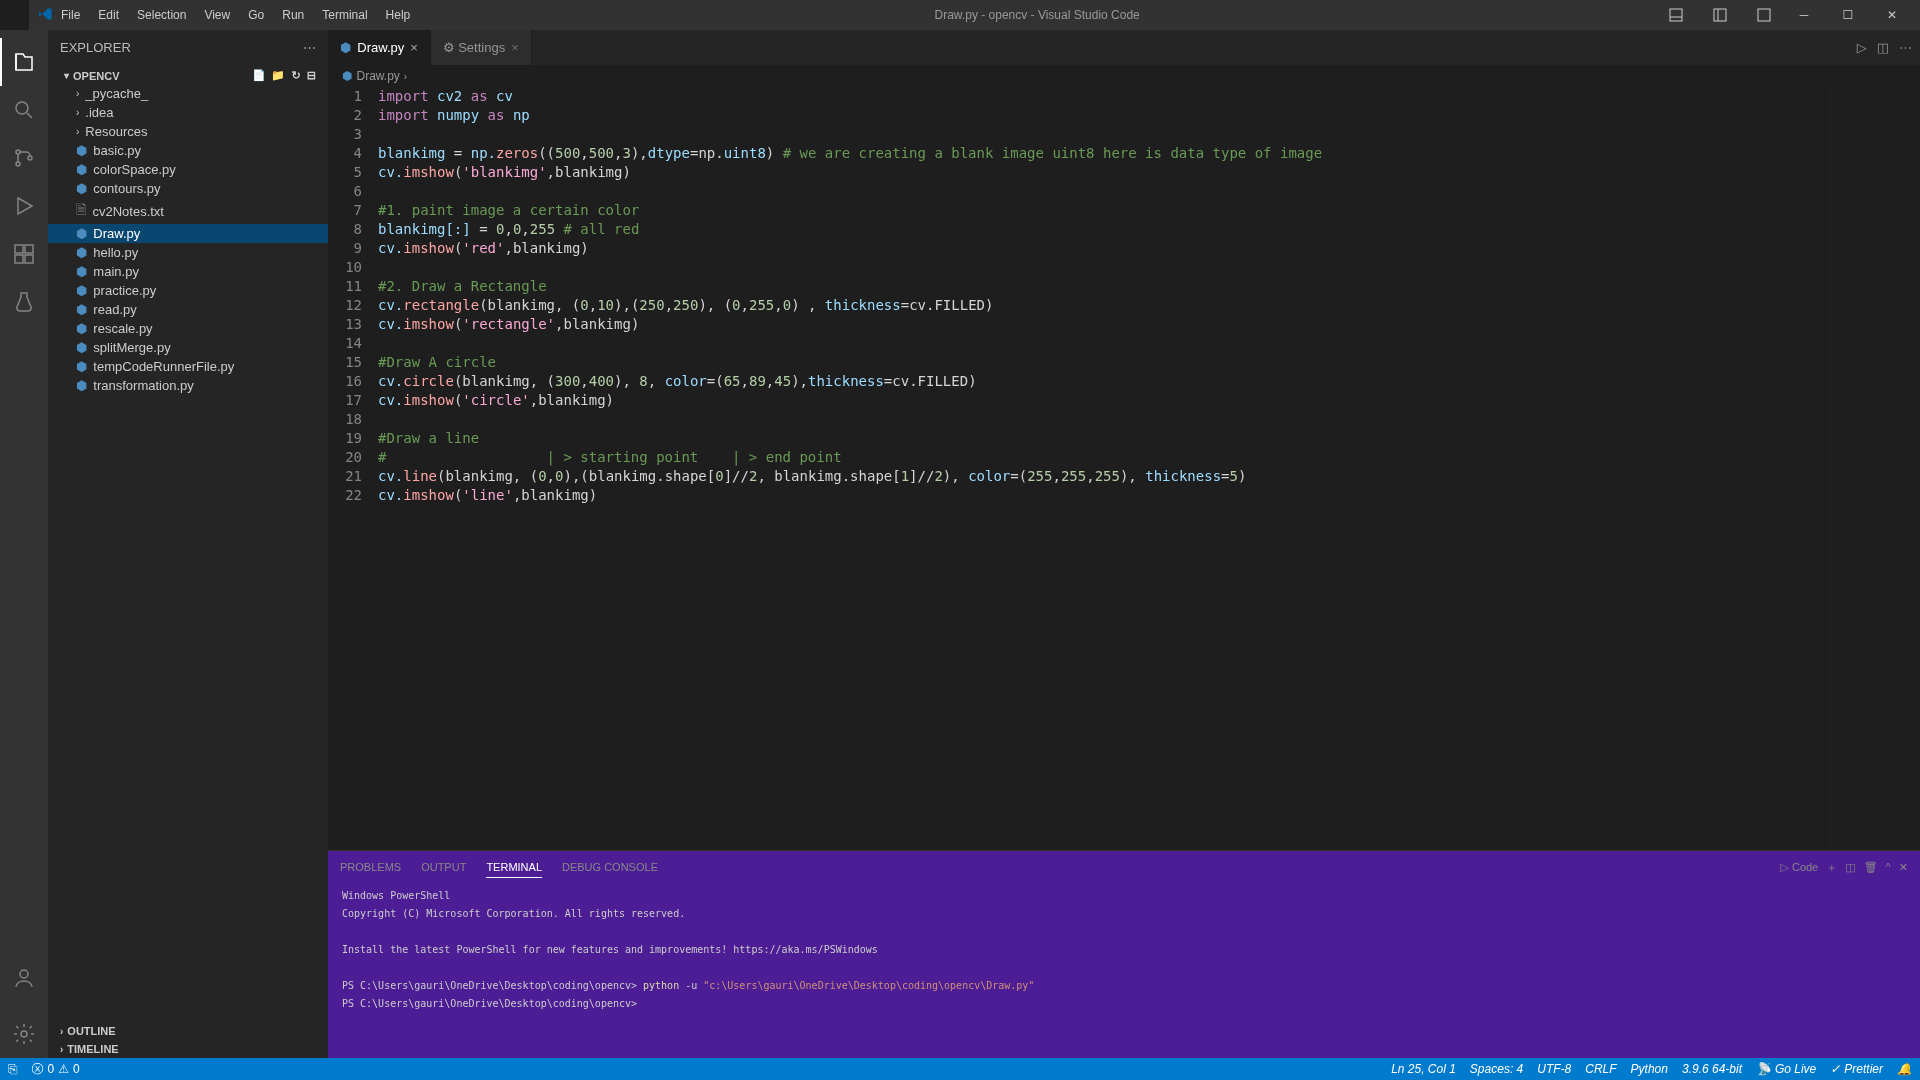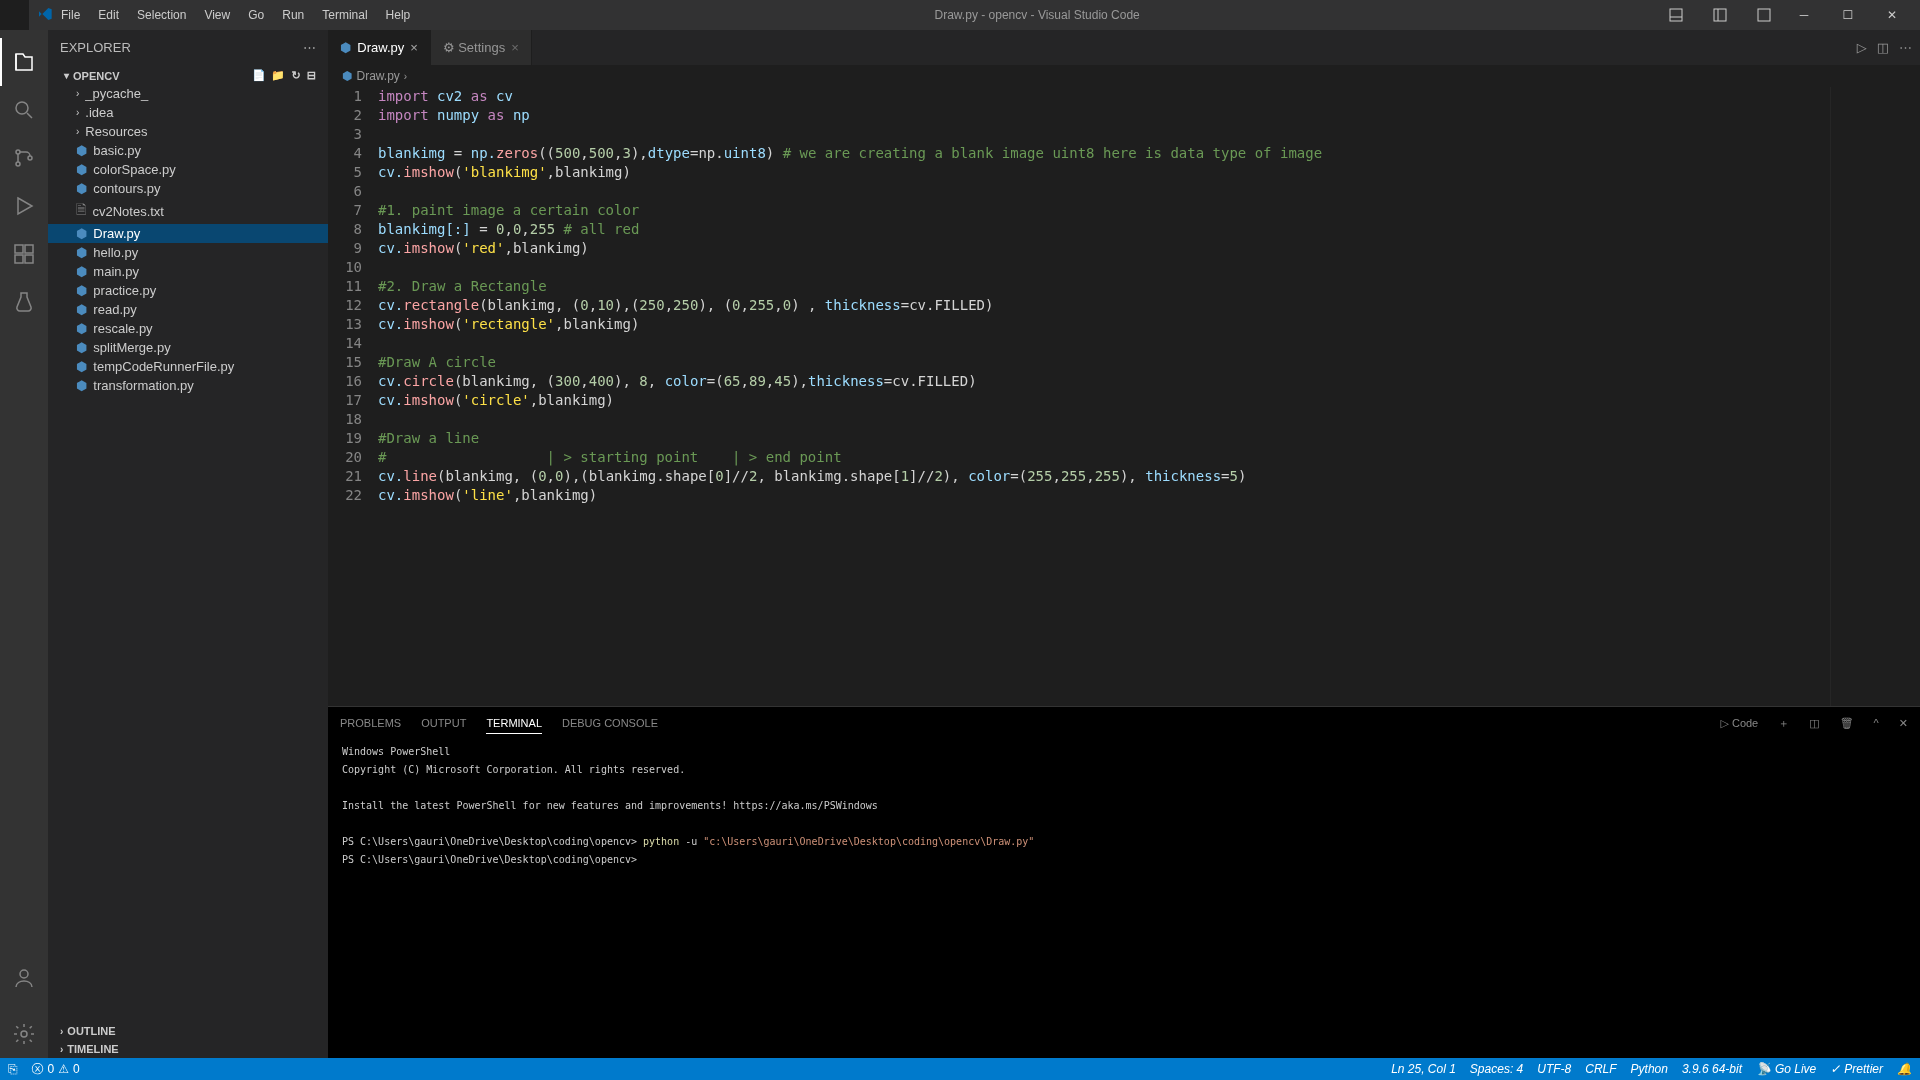--- a/index.html
+++ b/index.html
@@ -34,30 +34,30 @@
 .tab.active { background: #1e1e1e; color: #fff; }
 .tab-close { opacity: 0.6; cursor: pointer; }
 .tabs-right { margin-left: auto; display: flex; align-items: center; padding: 0 8px; gap: 10px; color: #999; }
 .breadcrumb { height: 22px; display: flex; align-items: center; padding: 0 14px; font-size: 12px; color: #999; gap: 4px; }
 .editor-content { flex: 1; display: flex; overflow: hidden; font-family: 'Consolas', monospace; font-size: 14px; line-height: 19px; position: relative; }
 .gutter { width: 50px; text-align: right; padding-right: 16px; color: #858585; user-select: none; }
 .code-lines { flex: 1; white-space: pre; color: #d4d4d4; }
 .minimap { width: 90px; background: #1e1e1e; opacity: 0.4; border-left: 1px solid #333; }
 .kw { color: #c586c0; }
 .fn { color: #fca5a5; }
-.str { color: #fde047; }
+.str { color: #f9a8d4; }
 .num { color: #b5cea8; }
 .com { color: #6a9955; }
 .var { color: #9cdcfe; }
 .op { color: #d4d4d4; }
-.panel { height: 352px; background: #000000; border-top: 1px solid #333; display: flex; flex-direction: column; }
+.panel { height: 208px; background: #4c1d95; border-top: 1px solid #333; display: flex; flex-direction: column; }
 .panel-tabs { height: 32px; display: flex; align-items: center; padding: 0 12px; gap: 20px; font-size: 11px; color: #888; }
 .panel-tab { cursor: pointer; padding: 4px 0; text-transform: uppercase; }
 .panel-tab.active { color: #fff; border-bottom: 1px solid #fff; }
-.panel-right { margin-left: auto; display: flex; gap: 20px; align-items: center; }
+.panel-right { margin-left: auto; display: flex; gap: 8px; align-items: center; }
 .terminal-content { flex: 1; padding: 4px 14px; font-family: 'Consolas', monospace; font-size: 10px; line-height: 18px; color: #ccc; white-space: pre-wrap; }
 .term-cmd { color: #dcdcaa; }
 .term-path { color: #ce9178; }
 .statusbar { height: 22px; background: #007acc; display: flex; align-items: center; padding: 0 8px; font-size: 12px; color: #fff; gap: 14px; }
 .statusbar-right { margin-left: auto; display: flex; gap: 14px; font-style: italic; }
 .status-item { cursor: pointer; display:flex; align-items:center; gap:4px; }
 .chev { font-size: 10px; }
 svg { width: 16px; height: 16px; }
 .activity-item svg { width: 24px; height: 24px; }
 </style>

